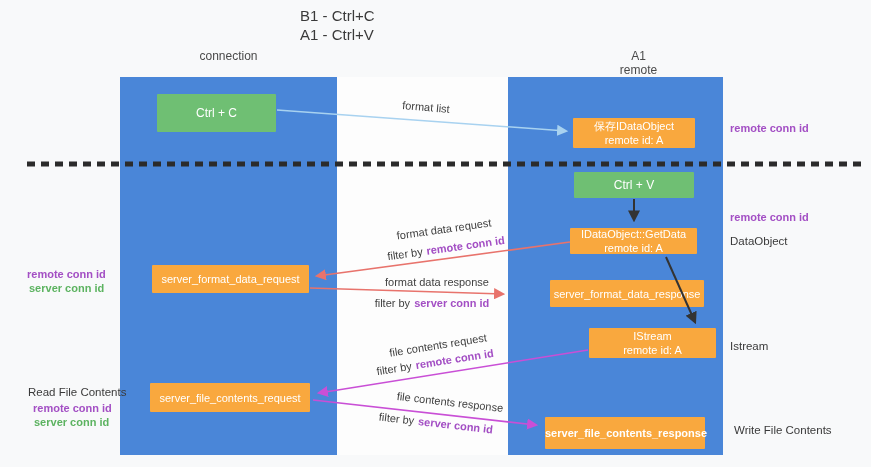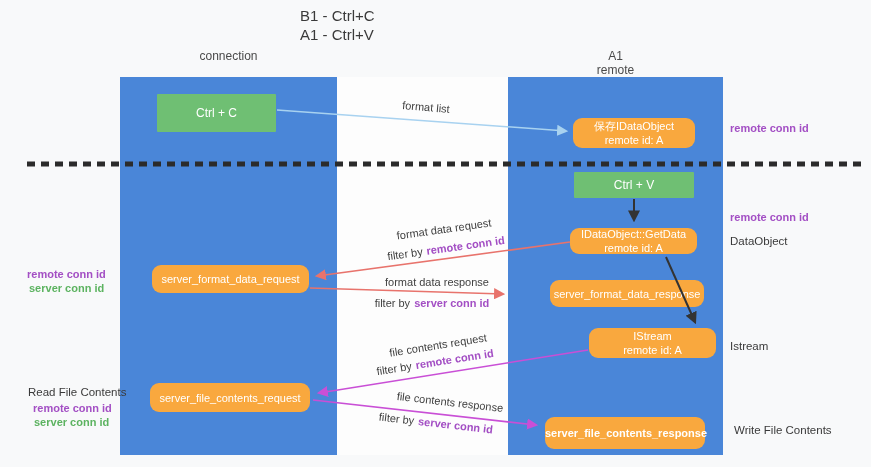--- a/index.html
+++ b/index.html
@@ -5,21 +5,21 @@
   html,body{margin:0;padding:0;}
   body{font-family:"Liberation Sans",sans-serif;background:#f8f9fa;}
   #stage{position:relative;width:871px;height:467px;background:#f8f9fa;overflow:hidden;}
   .abs{position:absolute;}
   .title-block{left:300px;top:6px;width:270px;text-align:left;font-size:15px;color:#3a3a3a;line-height:19px;}
   .col-header{text-align:center;font-size:12px;color:#4a4a4a;line-height:14px;}
   .lifeline{background:#4a86d8;z-index:1;}
   .gap-bg{left:337px;top:77px;width:171px;height:378px;background:#fdfdfd;z-index:0;}
   .box{color:#ffffff;text-align:center;z-index:2;border-radius:1px;}
   .box.green{background:#6fbf73;font-size:12px;}
-  .box.orange{background:#f9a83e;font-size:11px;border-radius:9px;}
+  .box.orange{background:#f9a83e;font-size:11px;}
   .two-line{display:flex;flex-direction:column;justify-content:center;line-height:14px;}
   .one-line{display:flex;flex-direction:column;justify-content:center;}
   .albl{font-size:11px;color:#3f3f3f;white-space:nowrap;z-index:4;}
   .ctr{transform:translate(-50%,-50%);}
   .r-neg8{transform:translate(-50%,-50%) rotate(-8deg);}
   .r-neg9{transform:translate(-50%,-50%) rotate(-9deg);}
   .r-pos5{transform:translate(-50%,-50%) rotate(5deg);}
   .r-pos65{transform:translate(-50%,-50%) rotate(6.5deg);}
   .purple{color:#a34fc4;font-weight:bold;}
   .greent{color:#5cb360;font-weight:bold;}
@@ -34,21 +34,21 @@
 <div id="stage">
 
   <div class="abs title-block">
     <div>B1 - Ctrl+C</div>
     <div>A1 - Ctrl+V</div>
   </div>
 
   <div class="abs col-header" style="left:120px;top:49px;width:217px;">
     <div>connection</div>
   </div>
-  <div class="abs col-header" style="left:508px;top:49px;width:215px;">
+  <div class="abs col-header" style="left:531px;top:49px;width:215px;">
     <div>A1</div>
     <div>remote</div>
   </div>
 
   <div class="abs gap-bg"></div>
   <div class="abs lifeline" style="left:120px;top:77px;width:217px;height:378px;"></div>
   <div class="abs lifeline" style="left:508px;top:77px;width:215px;height:378px;"></div>
 
   <div class="abs box green one-line" style="left:157px;top:94px;width:119px;height:38px;text-align:center;">
     <span>Ctrl + C</span>

